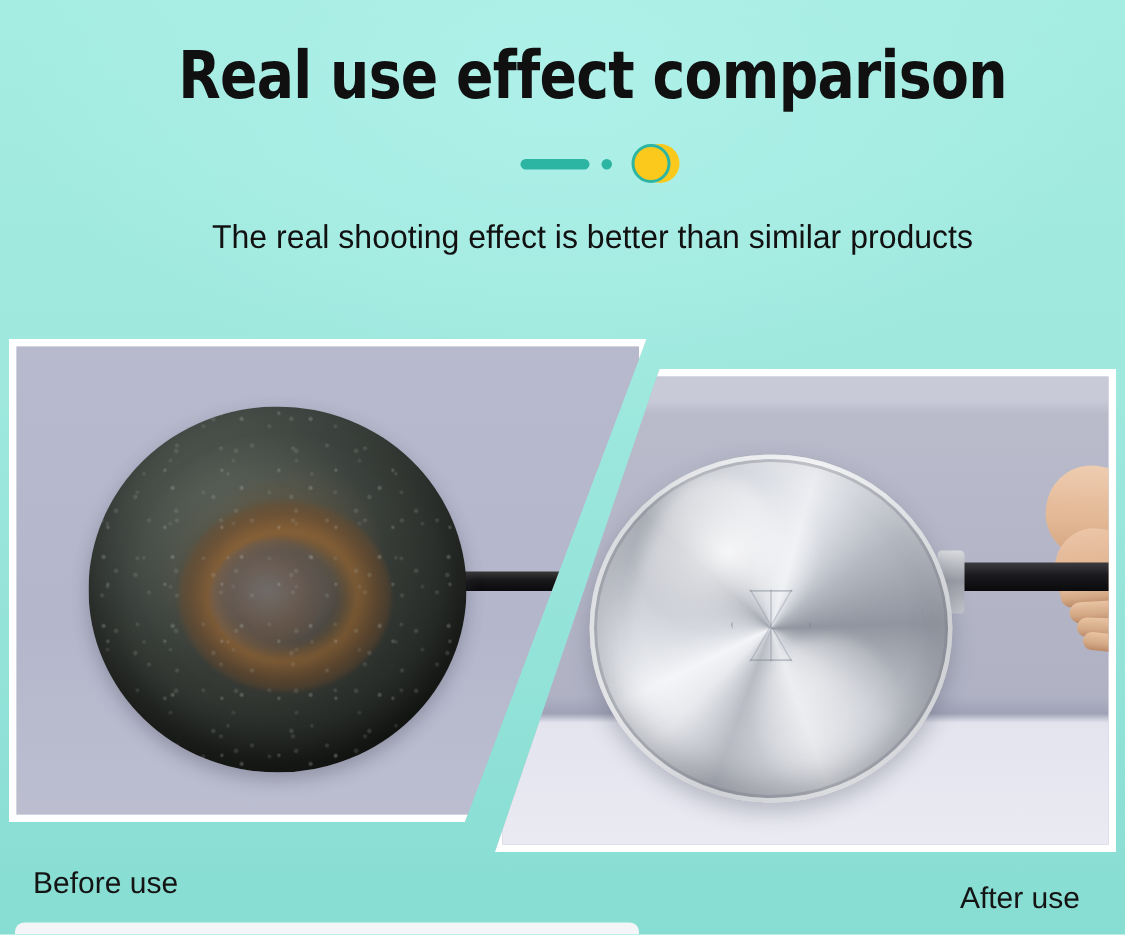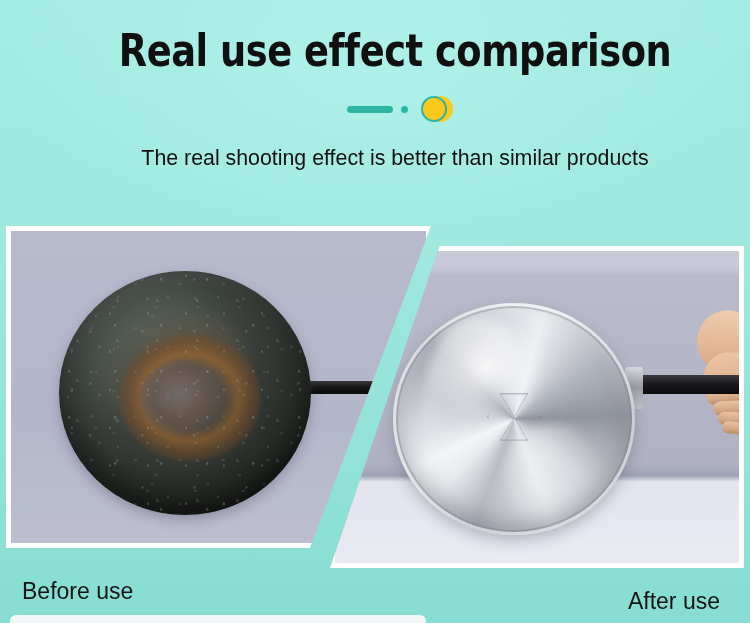--- a/index.html
+++ b/index.html
@@ -299,21 +299,21 @@
     background:linear-gradient(180deg,#e9c3a4 0%, #d3a884 62%, #bb8a68 100%);
   }
   #f1 { right:30px; top:82px; width:34px; height:15px; transform:rotate(-6deg); }
   #f2 { right:26px; top:94px; width:32px; height:14px; transform:rotate(-3deg); }
   #f3 { right:24px; top:105px; width:29px; height:13px; transform:rotate(2deg); }
   #f4 { right:24px; top:115px; width:25px; height:12px; transform:rotate(6deg); }
 
   
   .caption {
     position:absolute;
-    font-size:23px;
+    font-size:20px;
     color:#141414;
     font-weight:400;
     z-index:6;
   }
   #caption-before { left:22px; top:578px; }
   #caption-after  { right:30px; top:588px; }
 
   
   #next-card-peek {
     position:absolute;

